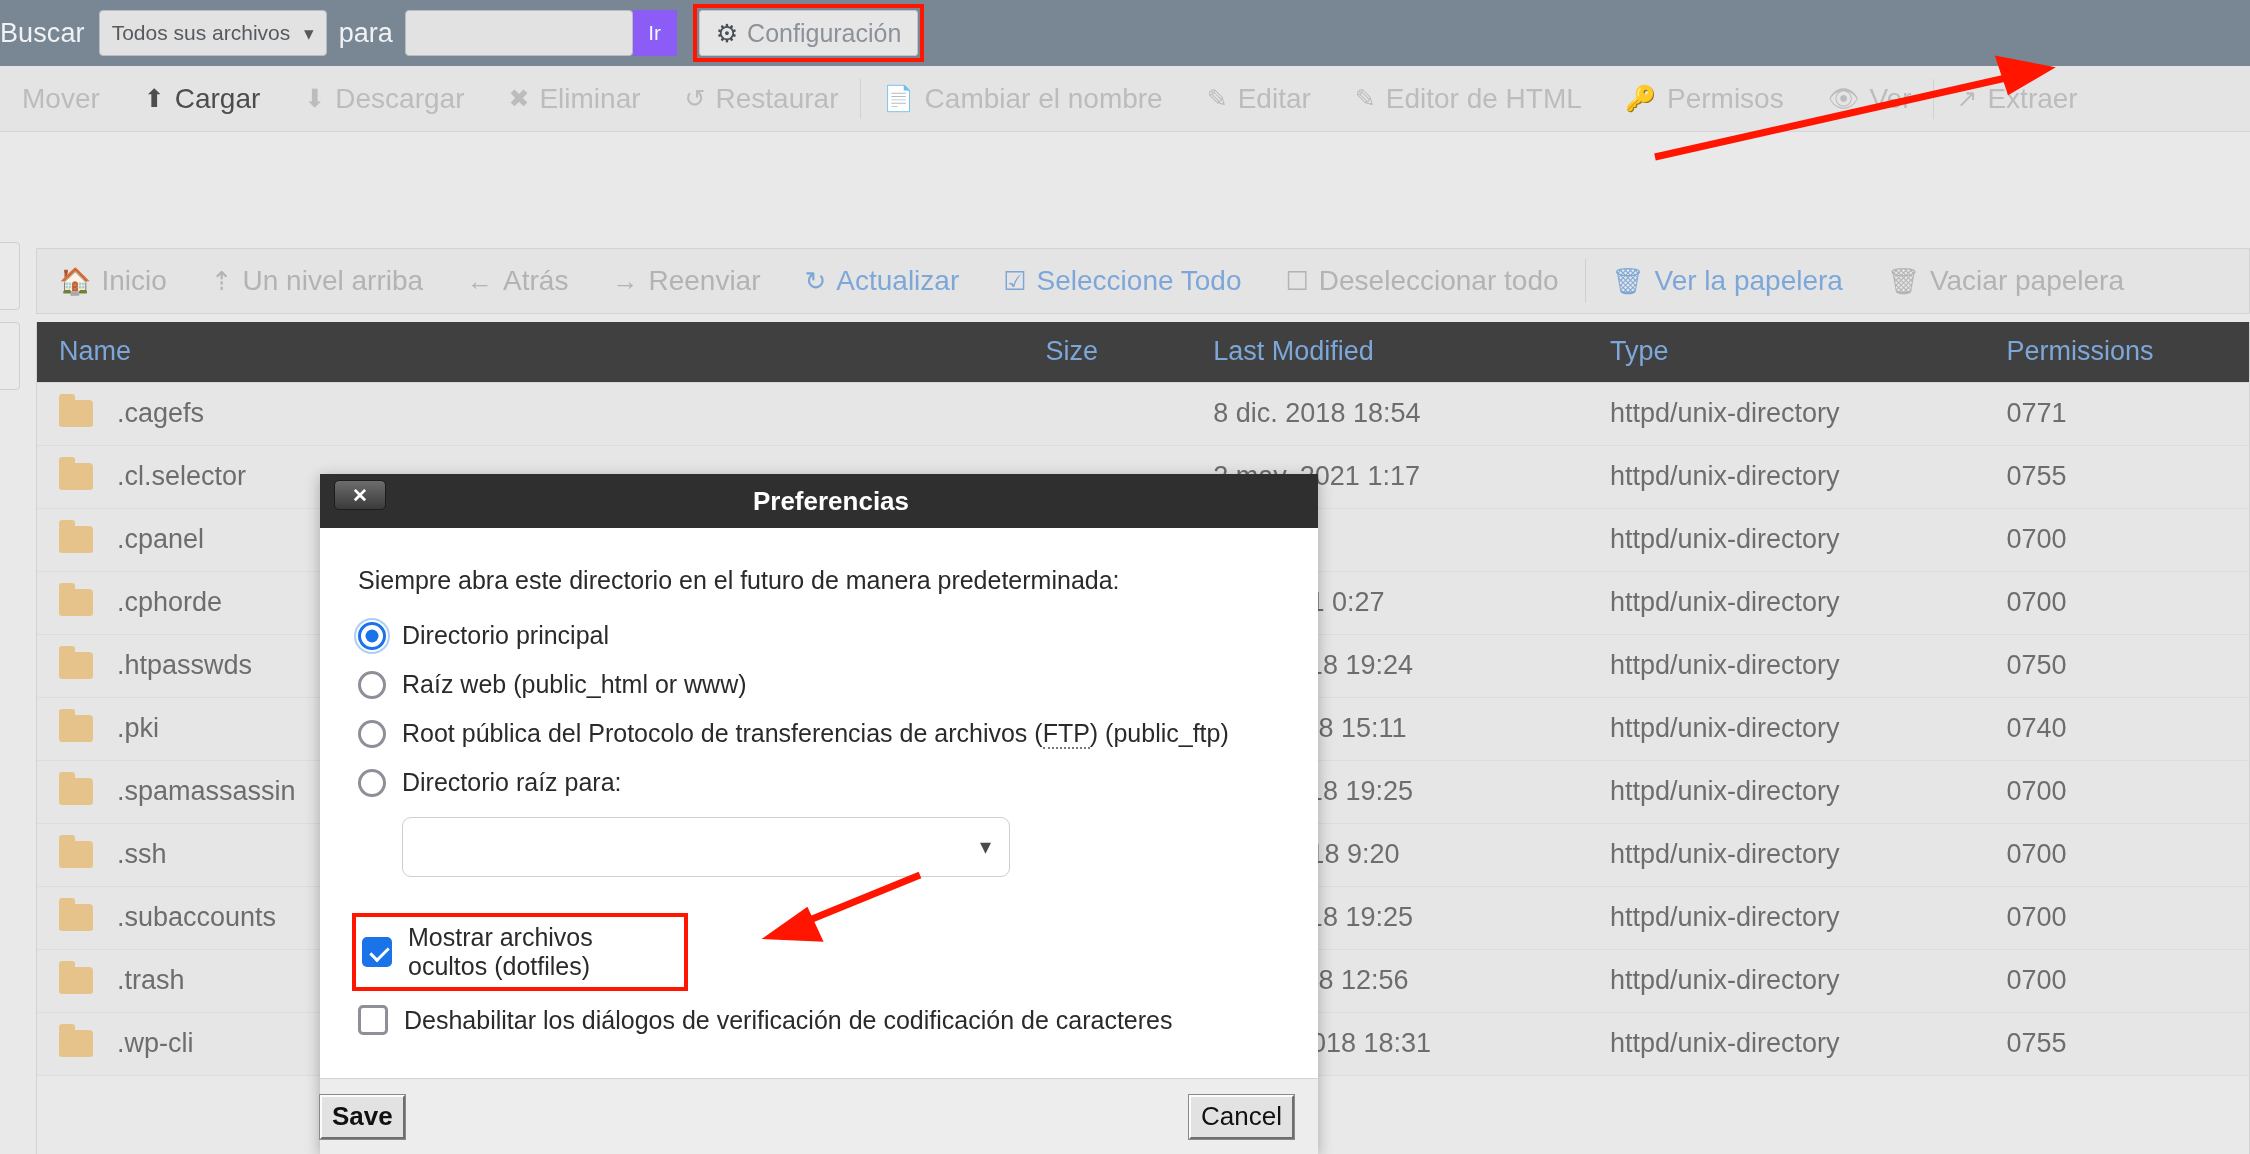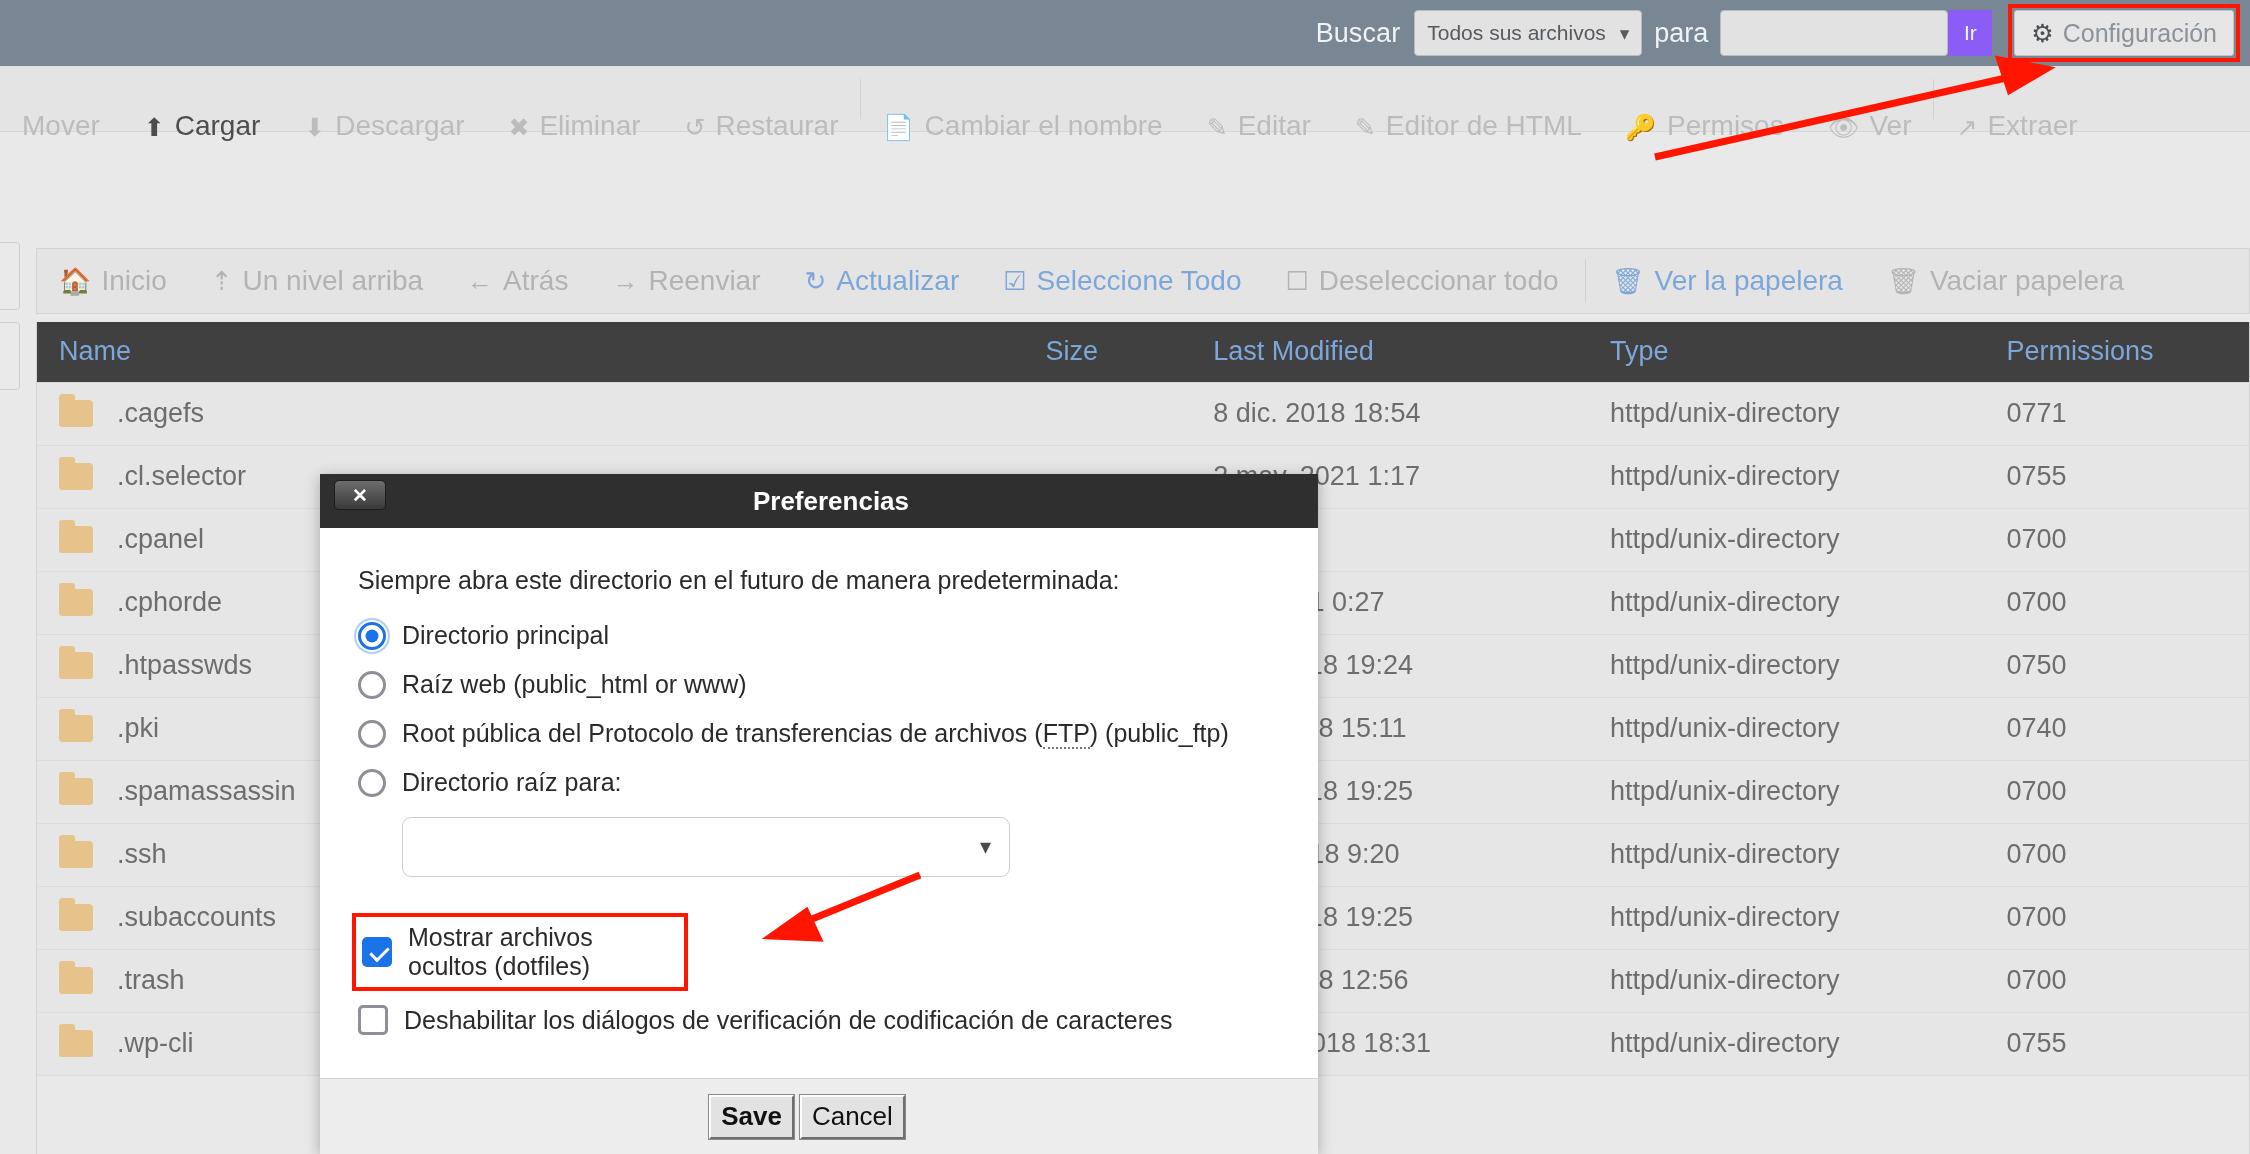--- a/index.html
+++ b/index.html
@@ -9,21 +9,21 @@
     font-family: "Liberation Sans", sans-serif;
     background: #e9e9e9;
     overflow: hidden;
   }
   #root { position: relative; width: 2250px; height: 1154px; }
 
   
   .topbar {
     position: absolute; top: 0; left: 0; width: 2250px; height: 66px;
     background: #798795;
-    display: flex; align-items: center; justify-content: flex-end;
+    display: flex; align-items: center; justify-content: flex-start;
   }
   .search-wrap { display: flex; align-items: center; gap: 0; padding-right: 8px; }
   .search-label {
     color: #f0f2f4; font-size: 27px; padding: 0 14px 0 0; letter-spacing: .1px;
   }
   .search-select {
     position: relative;
     width: 228px; height: 46px;
     background: #e2e2e2;
     border: 1px solid #b9bcc0;
@@ -65,21 +65,21 @@
   .gear { font-size: 25px; color: #4a4f54; }
 
   
   .actionbar {
     position: absolute; top: 66px; left: 0; width: 2250px; height: 66px;
     background: #e4e4e4;
     display: flex; align-items: center;
     border-bottom: 1px solid #d6d6d6;
   }
   .act {
-    display: flex; align-items: flex-end; gap: 10px;
+    display: flex; align-items: center; gap: 10px;
     padding: 0 22px; height: 86px;
     font-size: 28px; color: #bcbcbc; white-space: nowrap;
   }
   .act.enabled { color: #4d4d4d; }
   .act.enabled .aicon { color: #4d4d4d; }
   .aicon { font-size: 25px; color: #bcbcbc; }
   .act-sep { width: 1px; height: 40px; background: #d2d2d2; }
 
   
   .stub {
@@ -217,21 +217,21 @@
   .checkbox.on::after {
     content: ""; position: absolute; left: 9px; top: 3px;
     width: 8px; height: 15px;
     border: solid #fff; border-width: 0 3px 3px 0;
     transform: rotate(45deg);
   }
   .chkrow2 { display: flex; align-items: center; gap: 16px; margin: 14px 0 0 0; }
 
   .modal-foot {
     height: 76px; background: #ededed; border-top: 1px solid #d3d3d3;
-    display: flex; align-items: center; justify-content: center;
+    display: flex; align-items: center; justify-content: space-between;
     gap: 6px; padding-right: 24px;
   }
   .btn3d {
     min-width: 74px; height: 44px;
     background: #e2e2e2;
     border: 2px solid;
     border-color: #fcfcfc #6e6e6e #6e6e6e #fcfcfc;
     outline: 1px solid #8a8a8a;
     font-size: 26px; color: #111;
     display: flex; align-items: center; justify-content: center;

